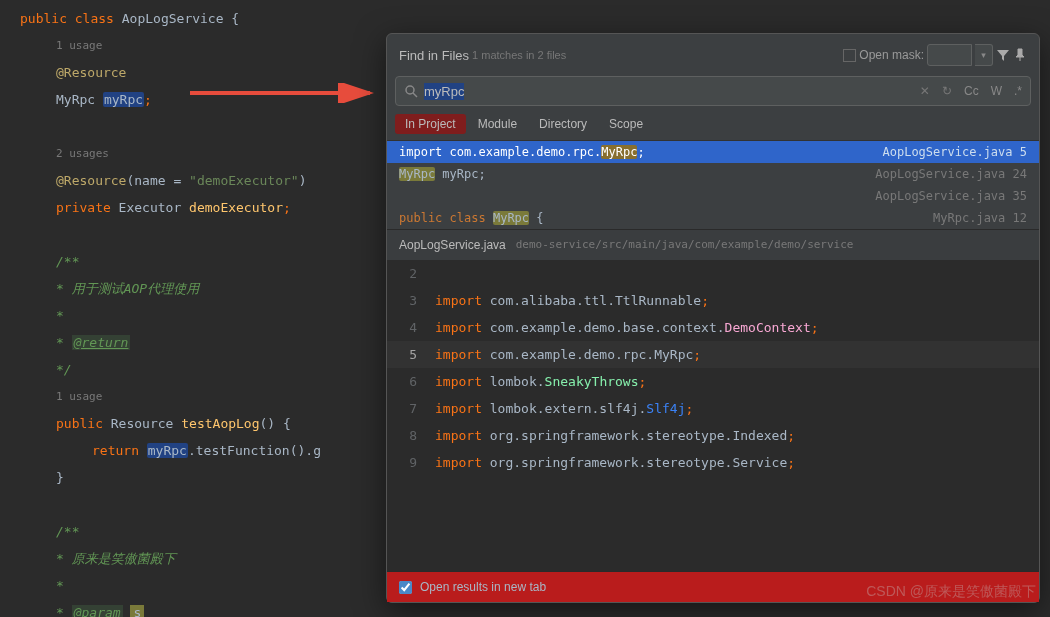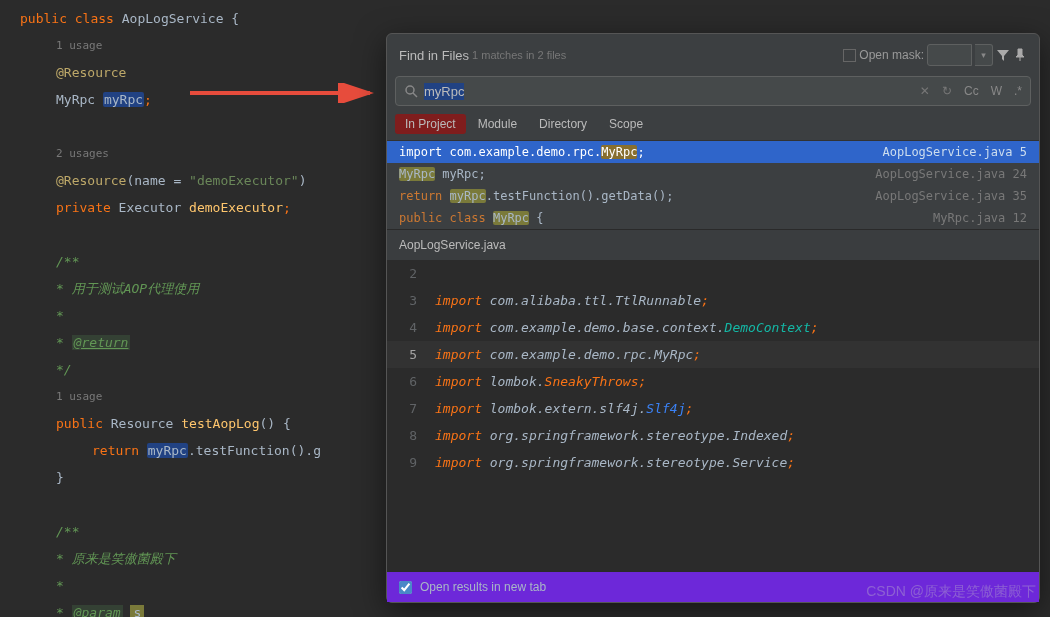--- a/index.html
+++ b/index.html
@@ -135,31 +135,31 @@
   flex: 1;
   background: #2b2b2b;
   overflow: hidden;
   font-family: Menlo, Consolas, monospace;
   font-size: 13px;
   line-height: 27px;
 }
 .code-line { display: flex; }
 .lineno { width: 38px; text-align: right; color: #606366; padding-right: 8px; user-select: none; }
 .lineno.current { color: #a4a3a3; }
-.line-content { flex: 1; padding-left: 10px; font-style: italic; }
+.line-content { flex: 1; padding-left: 10px; }
 .current-line { background: #323232; }
 
 .dialog-footer {
   border-top: 1px solid #2a2a2a;
   padding: 8px 12px;
   display: flex;
   align-items: center;
   gap: 8px;
   font-size: 12px;
-  background: #6d28d9;
+  background: #b91c1c;
 }
 .footer-check { width: 13px; height: 13px; accent-color: #4a88c7; }
 .open-btn {
   margin-left: auto;
   background: #4c5052;
   border: 1px solid #5e6060;
   color: #bbb;
   padding: 5px 14px;
   border-radius: 4px;
   font-size: 12px;
@@ -255,53 +255,53 @@
   <div class="results">
     <div class="result-row selected">
       <span><span class="r-kw">import</span><span> com.example.demo.rpc.</span><span class="match-hl">MyRpc</span><span>;</span></span>
       <span class="file"><span>AopLogService.java</span> <span>5</span></span>
     </div>
     <div class="result-row">
       <span><span class="match-hl">MyRpc</span><span> </span><span class="r-ident">myRpc</span><span>;</span></span>
       <span class="file"><span>AopLogService.java</span> <span>24</span></span>
     </div>
     <div class="result-row">
-      <span><span class="r-kw">return</span><span> </span><span class="match-hl">myRpc</span><span>.testFunction().getData();</span></span>
       <span class="file"><span>AopLogService.java</span> <span>35</span></span>
     </div>
     <div class="result-row">
       <span><span class="r-kw">public class</span><span> </span><span class="match-hl">MyRpc</span><span> {</span></span>
       <span class="file"><span>MyRpc.java</span> <span>12</span></span>
     </div>
   </div>
 
   <div class="preview-header">
     <span class="preview-file">AopLogService.java</span>
+    <span class="preview-path">demo-service/src/main/java/com/example/demo/service</span>
   </div>
 
   <div class="preview-code" id="preview-code">
       <div class="code-line">
         <div class="lineno">2</div>
         <div class="line-content">&nbsp;</div>
       </div>
       <div class="code-line">
         <div class="lineno">3</div>
         <div class="line-content"><span class="kw">import</span><span> com.alibaba.ttl.</span><span style="color:#a9b7c6">TtlRunnable</span><span class="kw">;</span></div>
       </div>
       <div class="code-line">
         <div class="lineno">4</div>
-        <div class="line-content"><span class="kw">import</span><span> com.example.demo.base.context.</span><span style="color:#14b8a6">DemoContext</span><span class="kw">;</span></div>
+        <div class="line-content"><span class="kw">import</span><span> com.example.demo.base.context.</span><span style="color:#f9a8d4">DemoContext</span><span class="kw">;</span></div>
       </div>
       <div class="code-line current-line">
         <div class="lineno current">5</div>
         <div class="line-content"><span class="kw">import</span><span> com.example.demo.rpc.</span><span style="color:#a9b7c6">MyRpc</span><span class="kw">;</span></div>
       </div>
       <div class="code-line">
         <div class="lineno">6</div>
-        <div class="line-content"><span class="kw">import</span><span> lombok.</span><span style="color:#f97316">SneakyThrows</span><span class="kw">;</span></div>
+        <div class="line-content"><span class="kw">import</span><span> lombok.</span><span style="color:#86efac">SneakyThrows</span><span class="kw">;</span></div>
       </div>
       <div class="code-line">
         <div class="lineno">7</div>
         <div class="line-content"><span class="kw">import</span><span> lombok.extern.slf4j.</span><span style="color:#3b82f6">Slf4j</span><span class="kw">;</span></div>
       </div>
       <div class="code-line">
         <div class="lineno">8</div>
         <div class="line-content"><span class="kw">import</span><span> org.springframework.stereotype.</span><span style="color:#a9b7c6">Indexed</span><span class="kw">;</span></div>
       </div>
       <div class="code-line">

